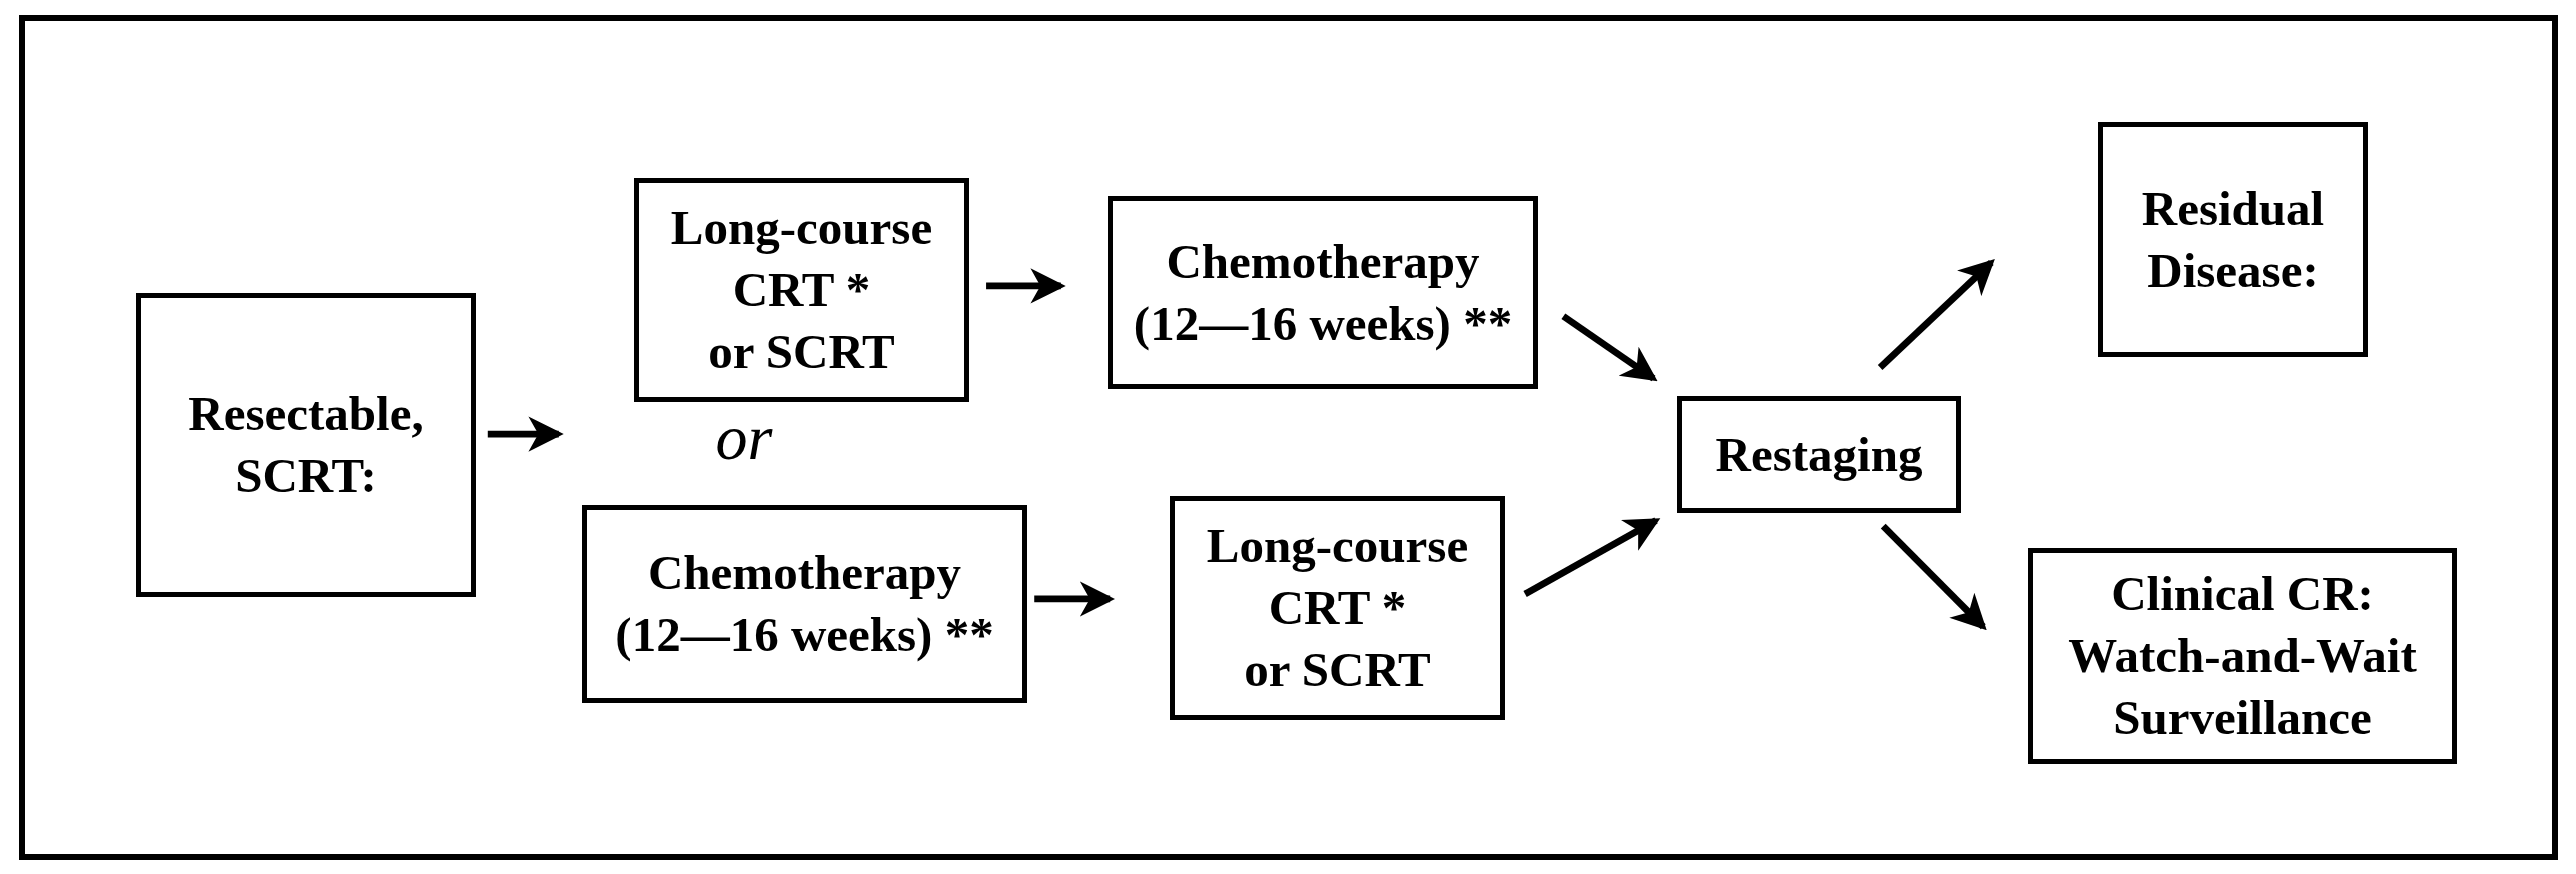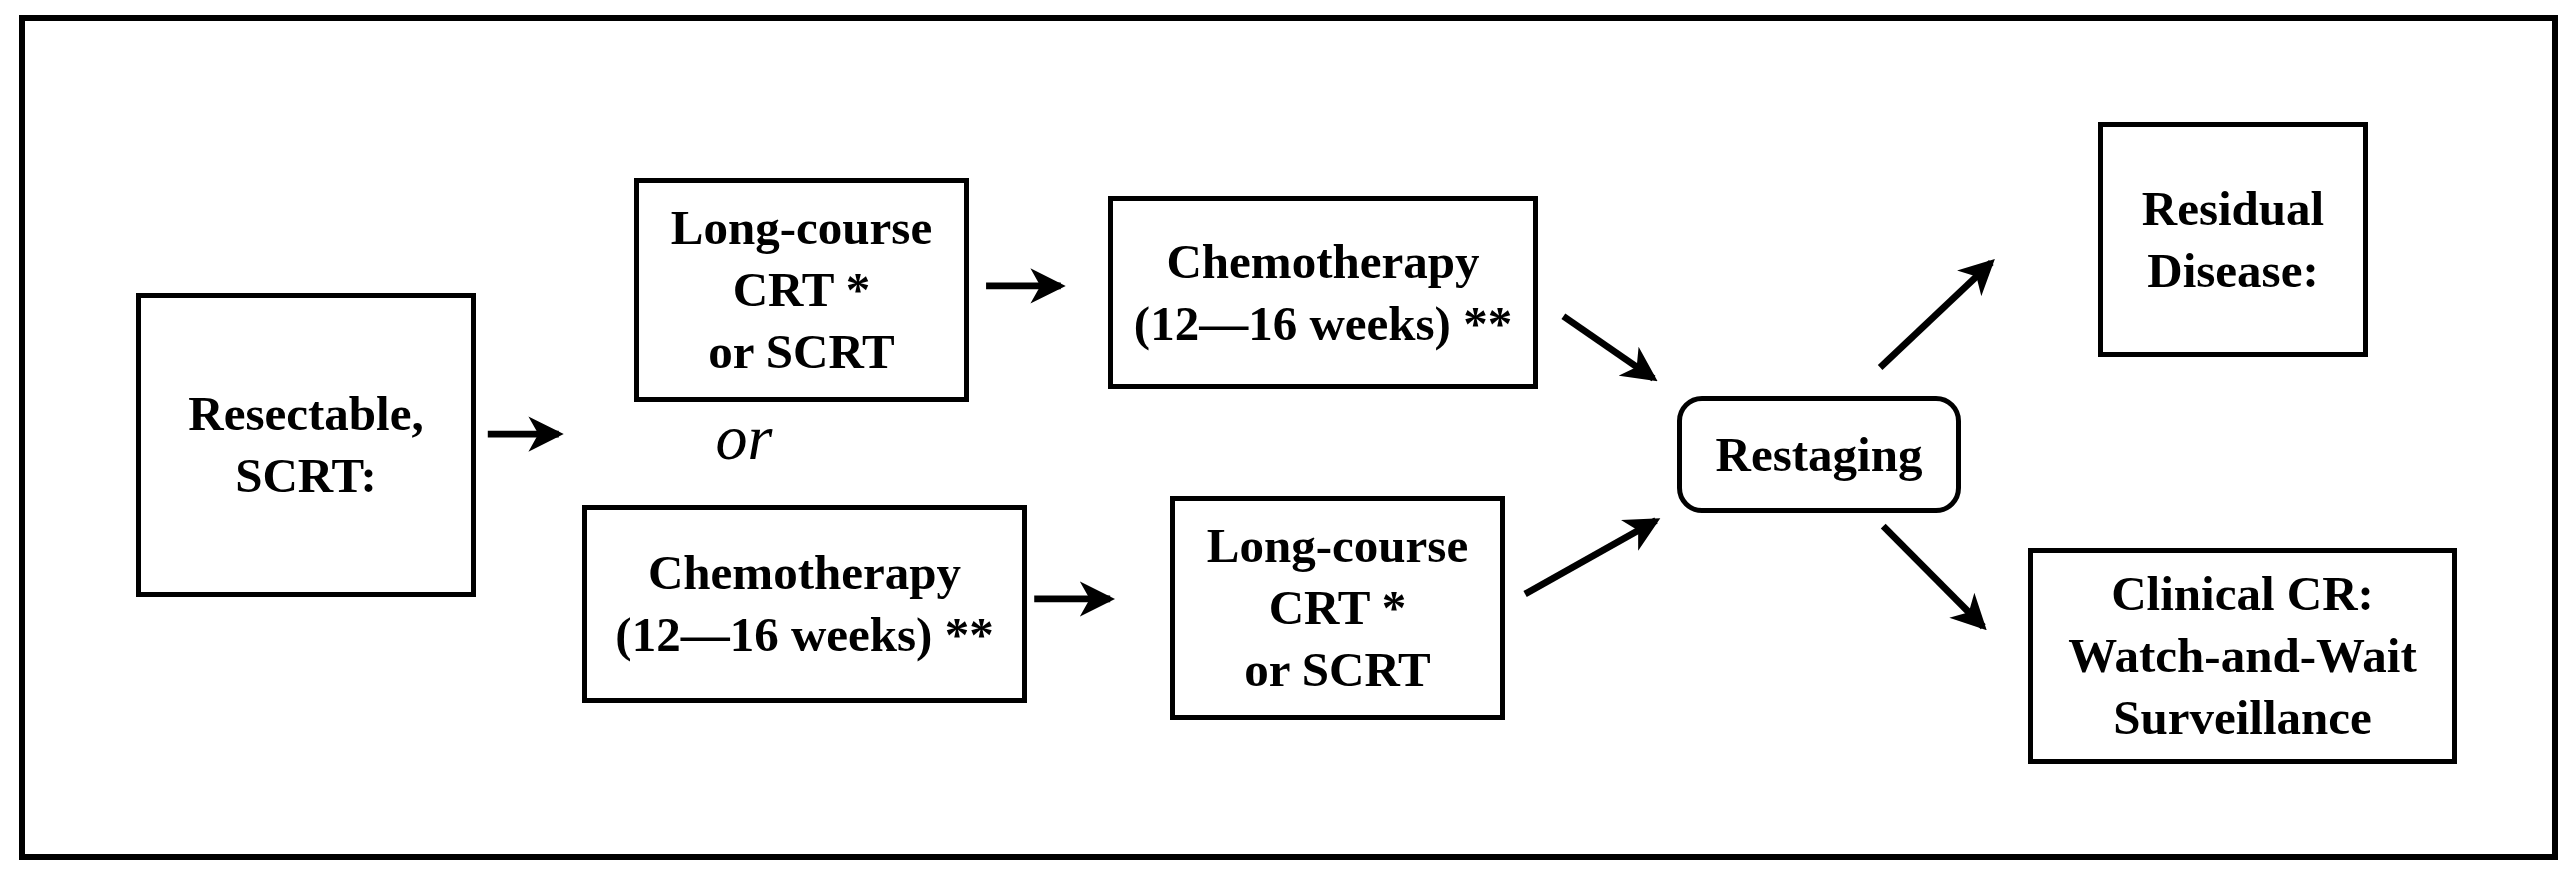--- a/index.html
+++ b/index.html
@@ -30,21 +30,21 @@
     font-size: 49px;
     line-height: 1.26;
     overflow: hidden;
   }
   .node .line { display: block; white-space: nowrap; }
   .n-resectable   { left: 136px;  top: 293px; width: 330px; height: 294px; }
   .n-crt-top      { left: 634px; top: 178px; width: 325px; height: 214px; }
   .n-chemo-top    { left: 1108px; top: 196px; width: 420px; height: 183px; }
   .n-chemo-bottom { left: 582px;  top: 505px; width: 435px; height: 188px; }
   .n-crt-bottom   { left: 1170px; top: 496px; width: 325px; height: 214px; }
-  .n-restaging    { left: 1677px; top: 396px; width: 274px; height: 107px; border-radius: 25px; }
+  .n-restaging    { left: 1677px; top: 396px; width: 274px; height: 107px; }
   .n-residual     { left: 2064px; top: 122px; width: 260px; height: 225px; margin-left: 34px; }
   .n-clinical     { left: 2028px; top: 548px; width: 419px; height: 206px; }
   .or-label {
     position: absolute;
     left: 679px; top: 404px; width: 130px; height: 68px;
     display: flex; align-items: center; justify-content: center;
     font-style: italic;
     font-size: 64px;
     line-height: 1;
   }

